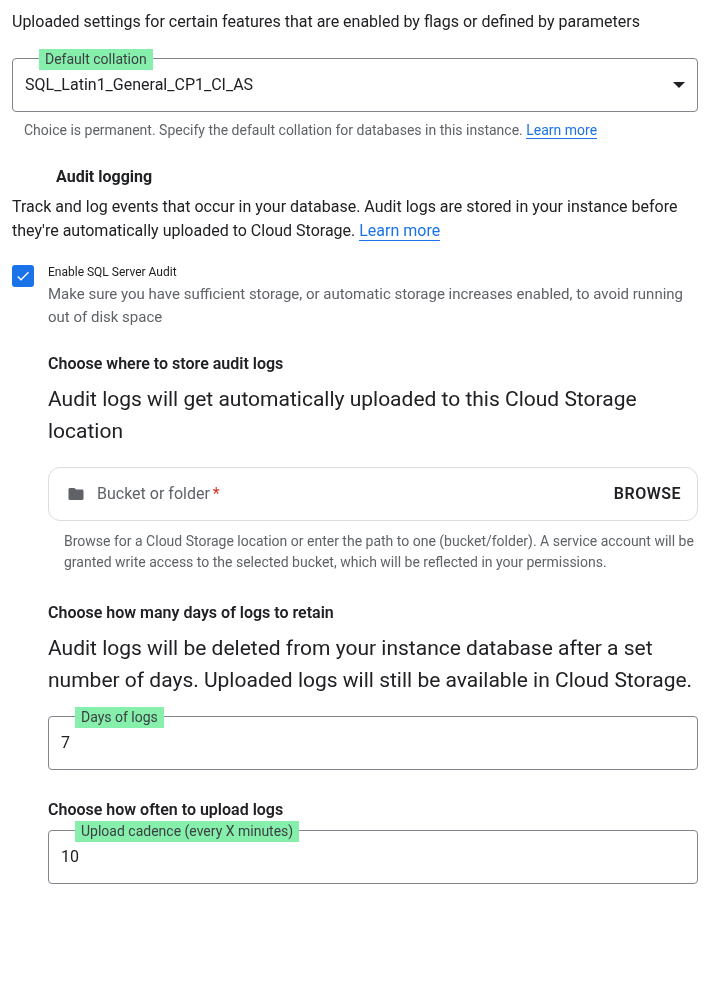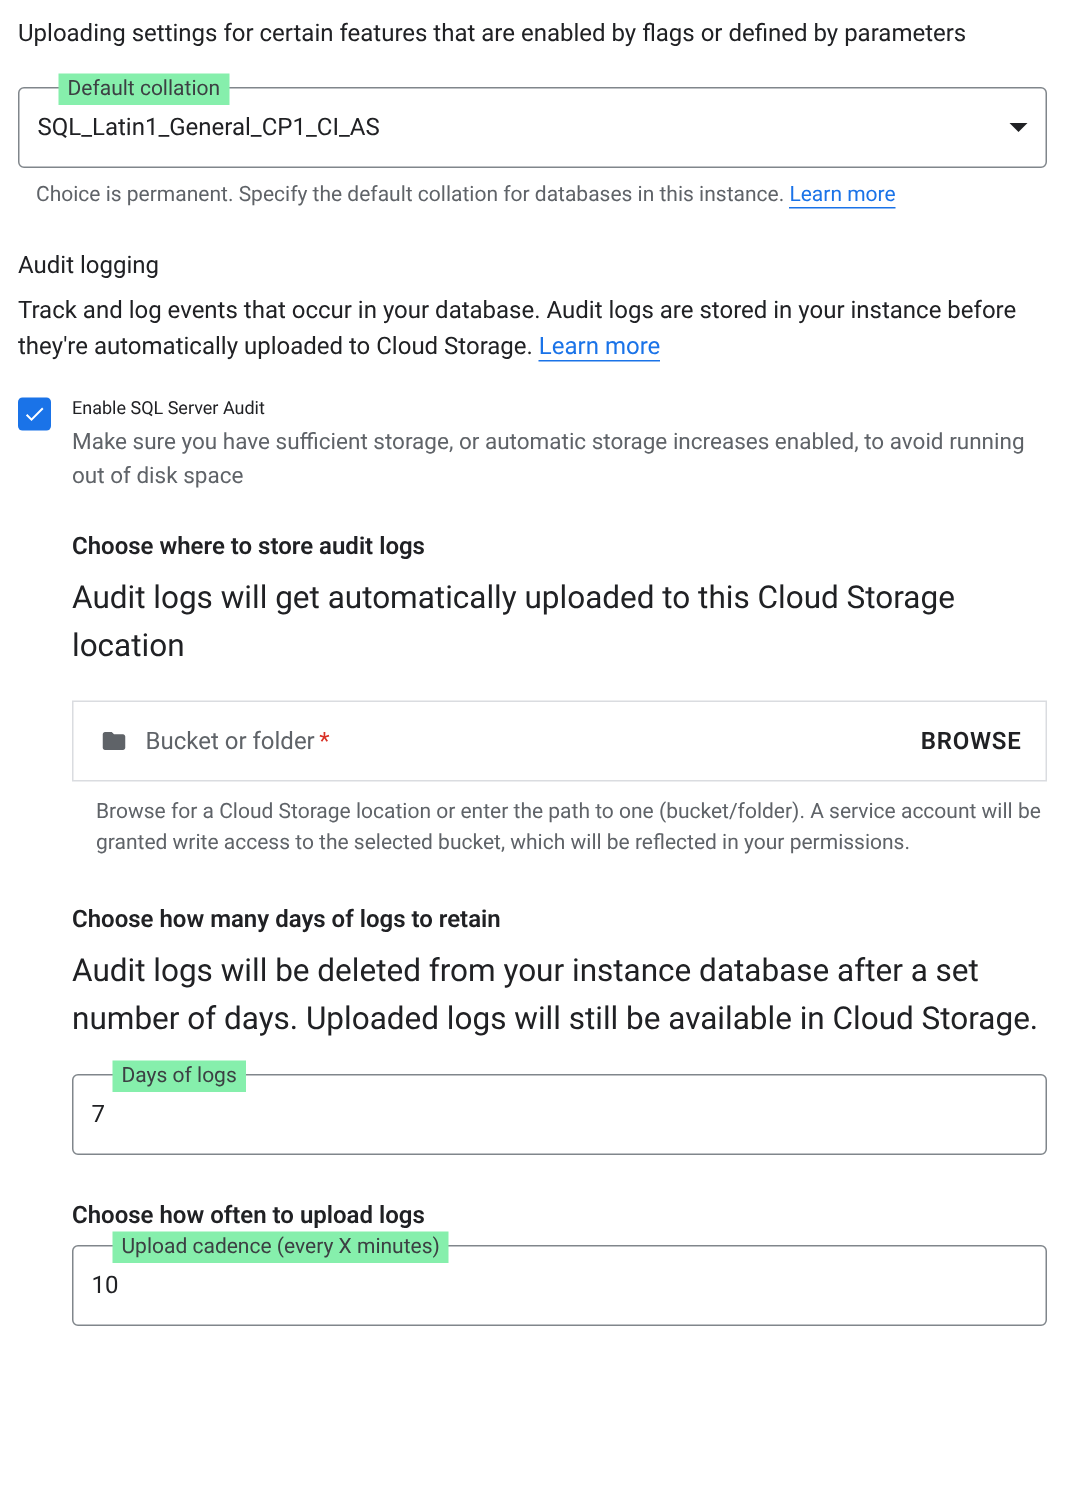--- a/index.html
+++ b/index.html
@@ -60,24 +60,25 @@
       margin-bottom: 24px;
     }
     .link {
       color: #1a73e8;
       text-decoration: none;
       border-bottom: 1px solid #1a73e8;
       cursor: pointer;
     }
     .section-heading {
       font-size: 16px;
-      font-weight: 400;
+      font-weight: 700;
       color: #202124;
       margin-top: 20px;
       margin-bottom: 6px;
+      margin-left: 44px;
     }
     .section-desc {
       font-size: 16px;
       color: #202124;
       margin-bottom: 20px;
     }
     .checkbox-row {
       display: flex;
       align-items: flex-start;
       gap: 14px;
@@ -121,21 +122,21 @@
       color: #202124;
       margin-bottom: 8px;
     }
     .sub-desc {
       font-size: 21px;
       color: #202124;
       margin-bottom: 20px;
     }
     .bucket-field {
       border: 1px solid #dadce0;
-      border-radius: 0;
+      border-radius: 12px;
       display: flex;
       align-items: center;
       padding: 14px 16px;
       margin-bottom: 10px;
     }
     .folder-icon {
       width: 22px;
       height: 18px;
       margin-right: 10px;
       flex-shrink: 0;
@@ -163,21 +164,21 @@
       margin-bottom: 28px;
       line-height: 1.5;
     }
     .section-block {
       margin-bottom: 28px;
     }
   </style>
 </head>
 <body>
 
-<div class="intro-text">Uploading settings for certain features that are enabled by flags or defined by parameters</div>
+<div class="intro-text">Uploaded settings for certain features that are enabled by flags or defined by parameters</div>
 
 <div class="outlined-field dropdown-field">
   <div class="floating-label">Default collation</div>
   <div class="field-value">SQL_Latin1_General_CP1_CI_AS</div>
   <div class="dropdown-arrow"></div>
 </div>
 <div class="helper-text">
   <span>Choice is permanent. Specify the default collation for databases in this instance. </span><a class="link">Learn more</a>
 </div>
 

